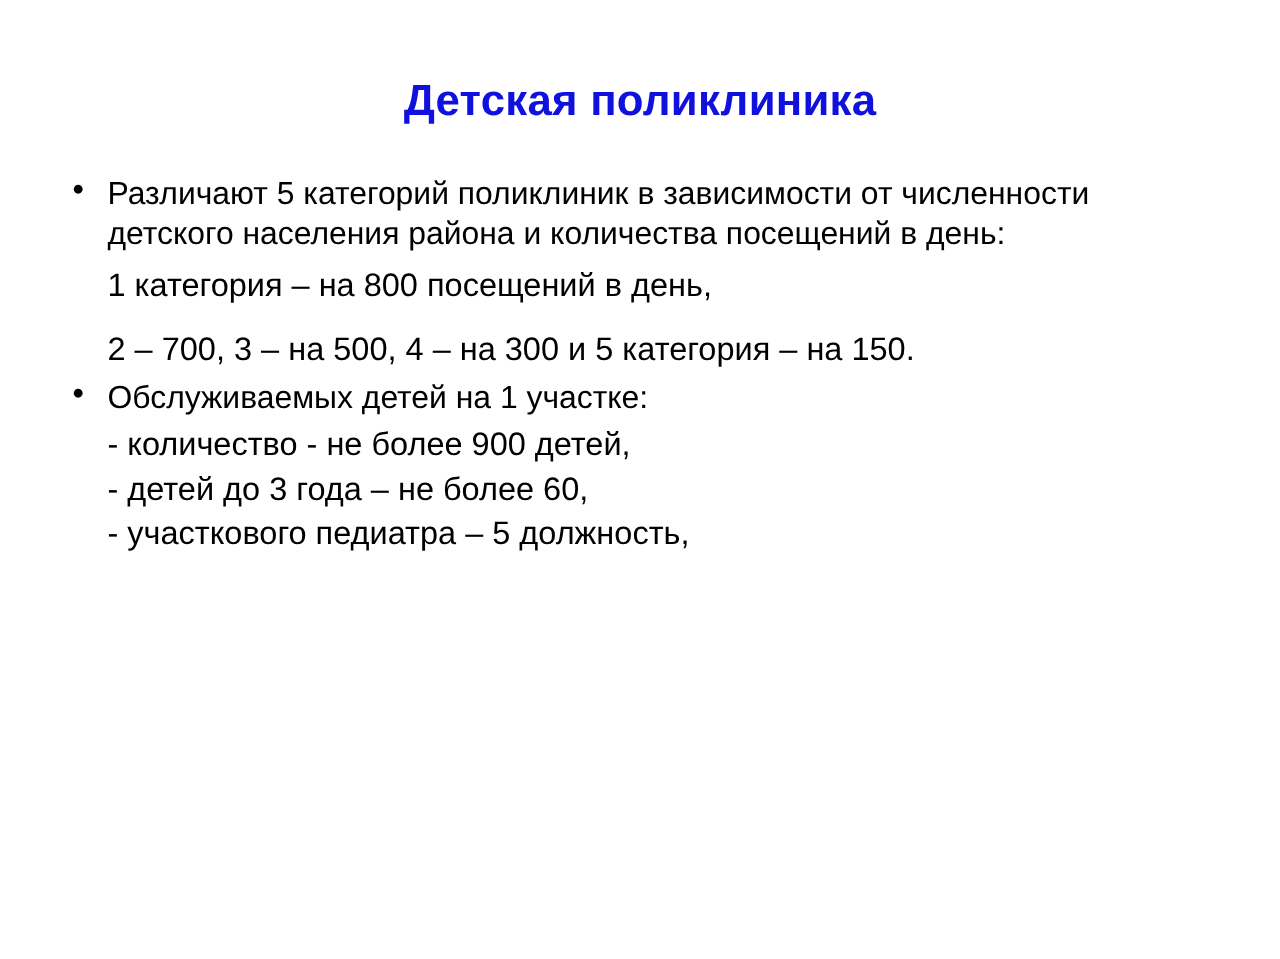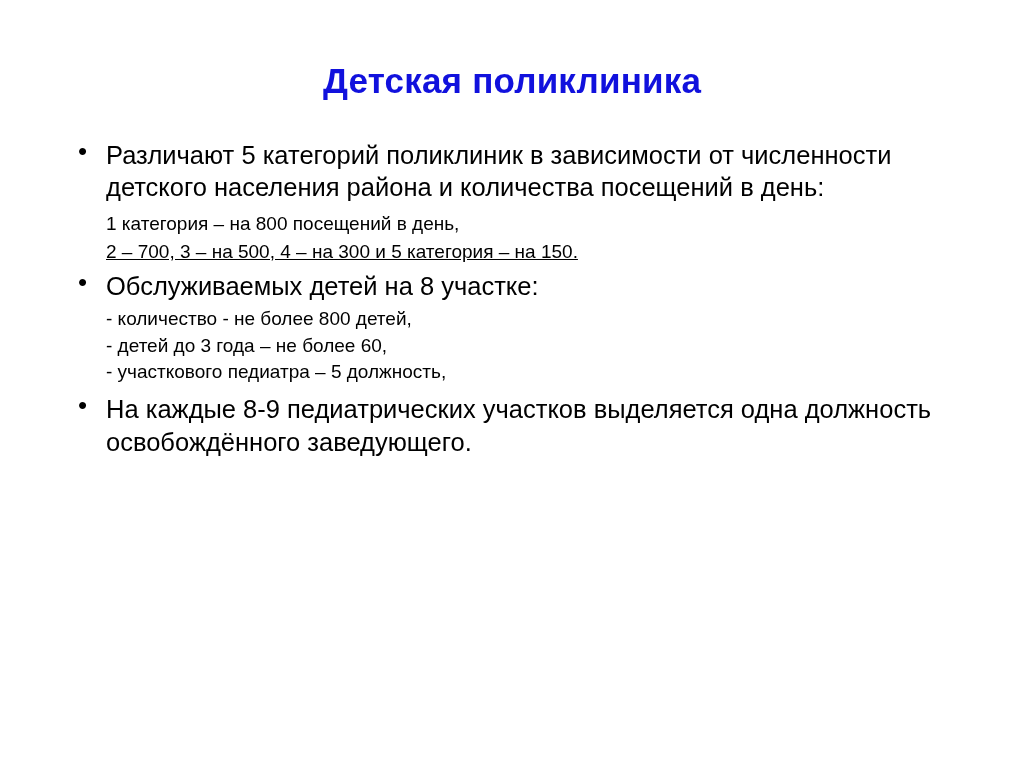--- a/index.html
+++ b/index.html
@@ -25,21 +25,21 @@
     color: #1111dd;
     font-size: 35px;
     font-weight: bold;
     letter-spacing: 0.2px;
     margin: 0;
     padding-top: 62px;
     line-height: 1.1;
   }
   .content {
     margin: 0;
-    padding: 38px 62px 0 60px;
+    padding: 38px 62px 0 40px;
     list-style: none;
   }
   .bullet-block {
     position: relative;
     margin: 0 0 2px 0;
     padding-left: 46px;
   }
   .bullet-block::before {
     content: "\2022";
     position: absolute;
@@ -48,29 +48,28 @@
     font-size: 26px;
     line-height: 1.25;
     color: #000000;
   }
   .bullet-text {
     font-size: 25.5px;
     line-height: 1.29;
     white-space: pre-wrap;
   }
   .sub-line {
-    font-size: 19px;
+    font-size: 26px;
     line-height: 1.29;
     padding-left: 46px;
     margin: 0;
     white-space: pre-wrap;
   }
   .sub-line.tight {
-    margin-top: 1px;
-    text-decoration: underline;
+    margin-top: 15px;
   }
   .gap-sm { height: 6px; }
   .gap-xs { height: 2px; }
 </style>
 </head>
 <body style="background: rgb(255, 255, 255);">
 
 <div class="slide">
 
   <h1 class="slide-title" style="color: rgb(17, 17, 221);">Детская поликлиника</h1>
@@ -81,30 +80,27 @@
       <div class="bullet-text">Различают 5 категорий поликлиник в зависимости от численности детского населения района и количества посещений в день:</div>
     </div>
     <div class="gap-sm"></div>
     <div class="sub-line">1 категория – на 800 посещений в день,</div>
     <div class="gap-xs"></div>
     <div class="sub-line tight">2 – 700, 3 – на 500, 4 – на 300 и 5 категория – на 150.</div>
 
     <div class="gap-sm"></div>
 
     <div class="bullet-block">
-      <div class="bullet-text">Обслуживаемых детей на 8 участке:</div>
+      <div class="bullet-text">Обслуживаемых детей на 1 участке:</div>
     </div>
     <div class="gap-xs"></div>
-    <div class="sub-line">- количество - не более 800 детей,</div>
+    <div class="sub-line">- количество - не более 900 детей,</div>
     <div class="gap-xs"></div>
     <div class="sub-line">- детей до 3 года – не более 60,</div>
     <div class="gap-xs"></div>
     <div class="sub-line">- участкового педиатра – 5 должность,</div>
     <div class="gap-xs"></div>
 
     <div class="gap-sm"></div>
 
-    <div class="bullet-block">
-      <div class="bullet-text">На каждые 8-9 педиатрических участков выделяется одна должность освобождённого заведующего.</div>
-    </div>
 
   </div>
 </div>
 
 </body></html>

